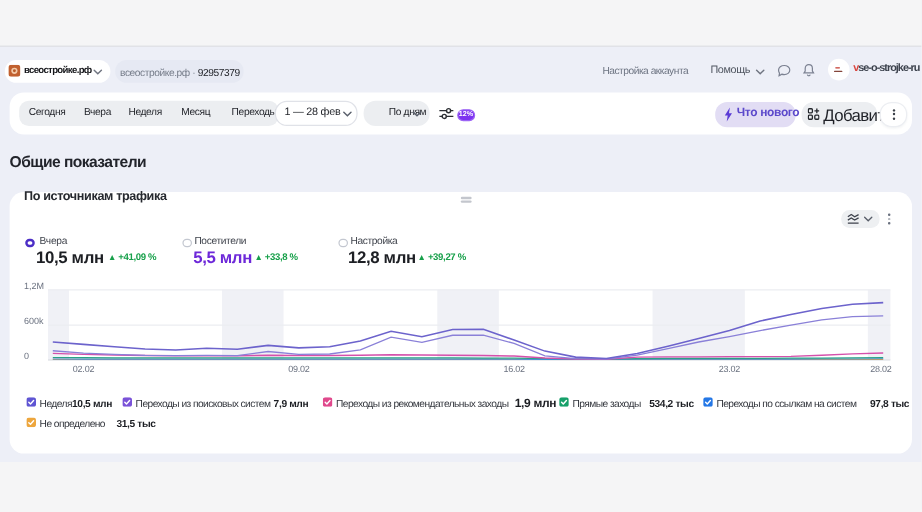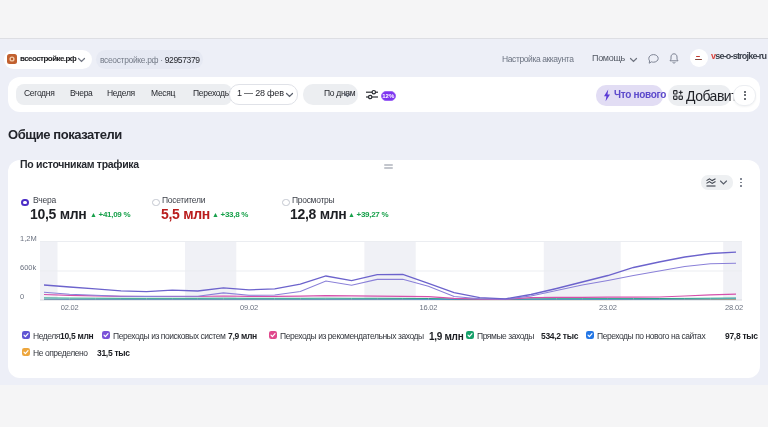--- a/index.html
+++ b/index.html
@@ -120,25 +120,25 @@
 <div class="abs" style="left:740px;top:181.5px;width:1.6px;height:1.6px;border-radius:50%;background:#6b7280"></div>
 <div class="abs" style="left:740px;top:185px;width:1.6px;height:1.6px;border-radius:50%;background:#6b7280"></div>
 
 <div class="abs" style="left:21px;top:198.5px;width:7.5px;height:7.5px;border-radius:50%;border:2.3px solid #4c2ec6;background:#fff"></div>
 <div class="txt" style="left:33px;top:195px;font-size:8.5px;letter-spacing:-0.2px;color:#3f434c">Вчера</div>
 <div class="txt" style="left:30px;top:206px;font-size:14px;font-weight:700;color:#1d1f24;letter-spacing:-0.3px">10,5 млн</div>
 <div class="txt" style="left:90px;top:210px;font-size:8px;letter-spacing:-0.3px;font-weight:600;color:#17a04a"><span style="font-size:7px">▲</span>&nbsp;+41,09 %</div>
 
 <div class="abs" style="left:152px;top:198.5px;width:7.5px;height:7.5px;border-radius:50%;border:1.3px solid #c3c7d0;background:#fff"></div>
 <div class="txt" style="left:162px;top:195px;font-size:8.5px;letter-spacing:-0.3px;color:#3f434c">Посетители</div>
-<div class="txt" style="left:161px;top:206px;font-size:14px;font-weight:700;color:#b91c1c;letter-spacing:-0.3px">5,5 млн</div>
+<div class="txt" style="left:161px;top:206px;font-size:14px;font-weight:700;color:#6d28d9;letter-spacing:-0.3px">5,5 млн</div>
 <div class="txt" style="left:212px;top:210px;font-size:8px;letter-spacing:-0.3px;font-weight:600;color:#17a04a"><span style="font-size:7px">▲</span>&nbsp;+33,8 %</div>
 
 <div class="abs" style="left:282px;top:198.5px;width:7.5px;height:7.5px;border-radius:50%;border:1.3px solid #c3c7d0;background:#fff"></div>
-<div class="txt" style="left:292px;top:195px;font-size:8.5px;letter-spacing:-0.3px;color:#3f434c">Просмотры</div>
+<div class="txt" style="left:292px;top:195px;font-size:8.5px;letter-spacing:-0.3px;color:#3f434c">Настройка</div>
 <div class="txt" style="left:290px;top:206px;font-size:14px;font-weight:700;color:#1d1f24;letter-spacing:-0.3px">12,8 млн</div>
 <div class="txt" style="left:348px;top:210px;font-size:8px;letter-spacing:-0.3px;font-weight:600;color:#17a04a"><span style="font-size:7px">▲</span>&nbsp;+39,27 %</div>
 
 <svg class="abs" style="left:0;top:230px" width="768" height="84" viewBox="0 230 768 84">
   <g fill="#f0f1f6">
     <rect x="40" y="241.5" width="17.5" height="58.5"></rect>
     <rect x="185" y="241.5" width="51.3" height="58.5"></rect>
     <rect x="364.4" y="241.5" width="51.3" height="58.5"></rect>
     <rect x="543.8" y="241.5" width="76.9" height="58.5"></rect>
     <rect x="723.2" y="241.5" width="18.8" height="58.5"></rect>
@@ -183,20 +183,20 @@
 <svg class="abs" style="left:466px;top:331px" width="8" height="8" viewBox="0 0 8 8">
     <rect width="8" height="8" rx="2.2" fill="#16a06a"></rect>
     <path d="M2 4.2 L3.4 5.6 L6 2.7" stroke="#fff" stroke-width="1.2" fill="none" stroke-linecap="round" stroke-linejoin="round"></path>
   </svg>
 <div class="txt" style="left:477px;top:330.5px;font-size:8.5px;letter-spacing:-0.45px;color:#33363d">Прямые заходы</div>
 <div class="txt" style="left:541px;top:330.5px;font-size:8.5px;letter-spacing:-0.3px;font-weight:700;color:#1b1d22">534,2 тыс</div>
 <svg class="abs" style="left:586px;top:331px" width="8" height="8" viewBox="0 0 8 8">
     <rect width="8" height="8" rx="2.2" fill="#2477e6"></rect>
     <path d="M2 4.2 L3.4 5.6 L6 2.7" stroke="#fff" stroke-width="1.2" fill="none" stroke-linecap="round" stroke-linejoin="round"></path>
   </svg>
-<div class="txt" style="left:597px;top:330.5px;font-size:8.5px;letter-spacing:-0.45px;color:#33363d">Переходы по нового на сайтах</div>
+<div class="txt" style="left:597px;top:330.5px;font-size:8.5px;letter-spacing:-0.45px;color:#33363d">Переходы по ссылкам на систем</div>
 <div class="txt" style="left:725px;top:330.5px;font-size:8.5px;letter-spacing:-0.3px;font-weight:700;color:#1b1d22">97,8 тыс</div>
 <svg class="abs" style="left:22px;top:348px" width="8" height="8" viewBox="0 0 8 8">
     <rect width="8" height="8" rx="2.2" fill="#eda63d"></rect>
     <path d="M2 4.2 L3.4 5.6 L6 2.7" stroke="#fff" stroke-width="1.2" fill="none" stroke-linecap="round" stroke-linejoin="round"></path>
   </svg>
 <div class="txt" style="left:33px;top:347.5px;font-size:8.5px;letter-spacing:-0.45px;color:#33363d">Не определено</div>
 <div class="txt" style="left:97px;top:347.5px;font-size:8.5px;letter-spacing:-0.3px;font-weight:700;color:#1b1d22">31,5 тыс</div>
 
 </body></html>

